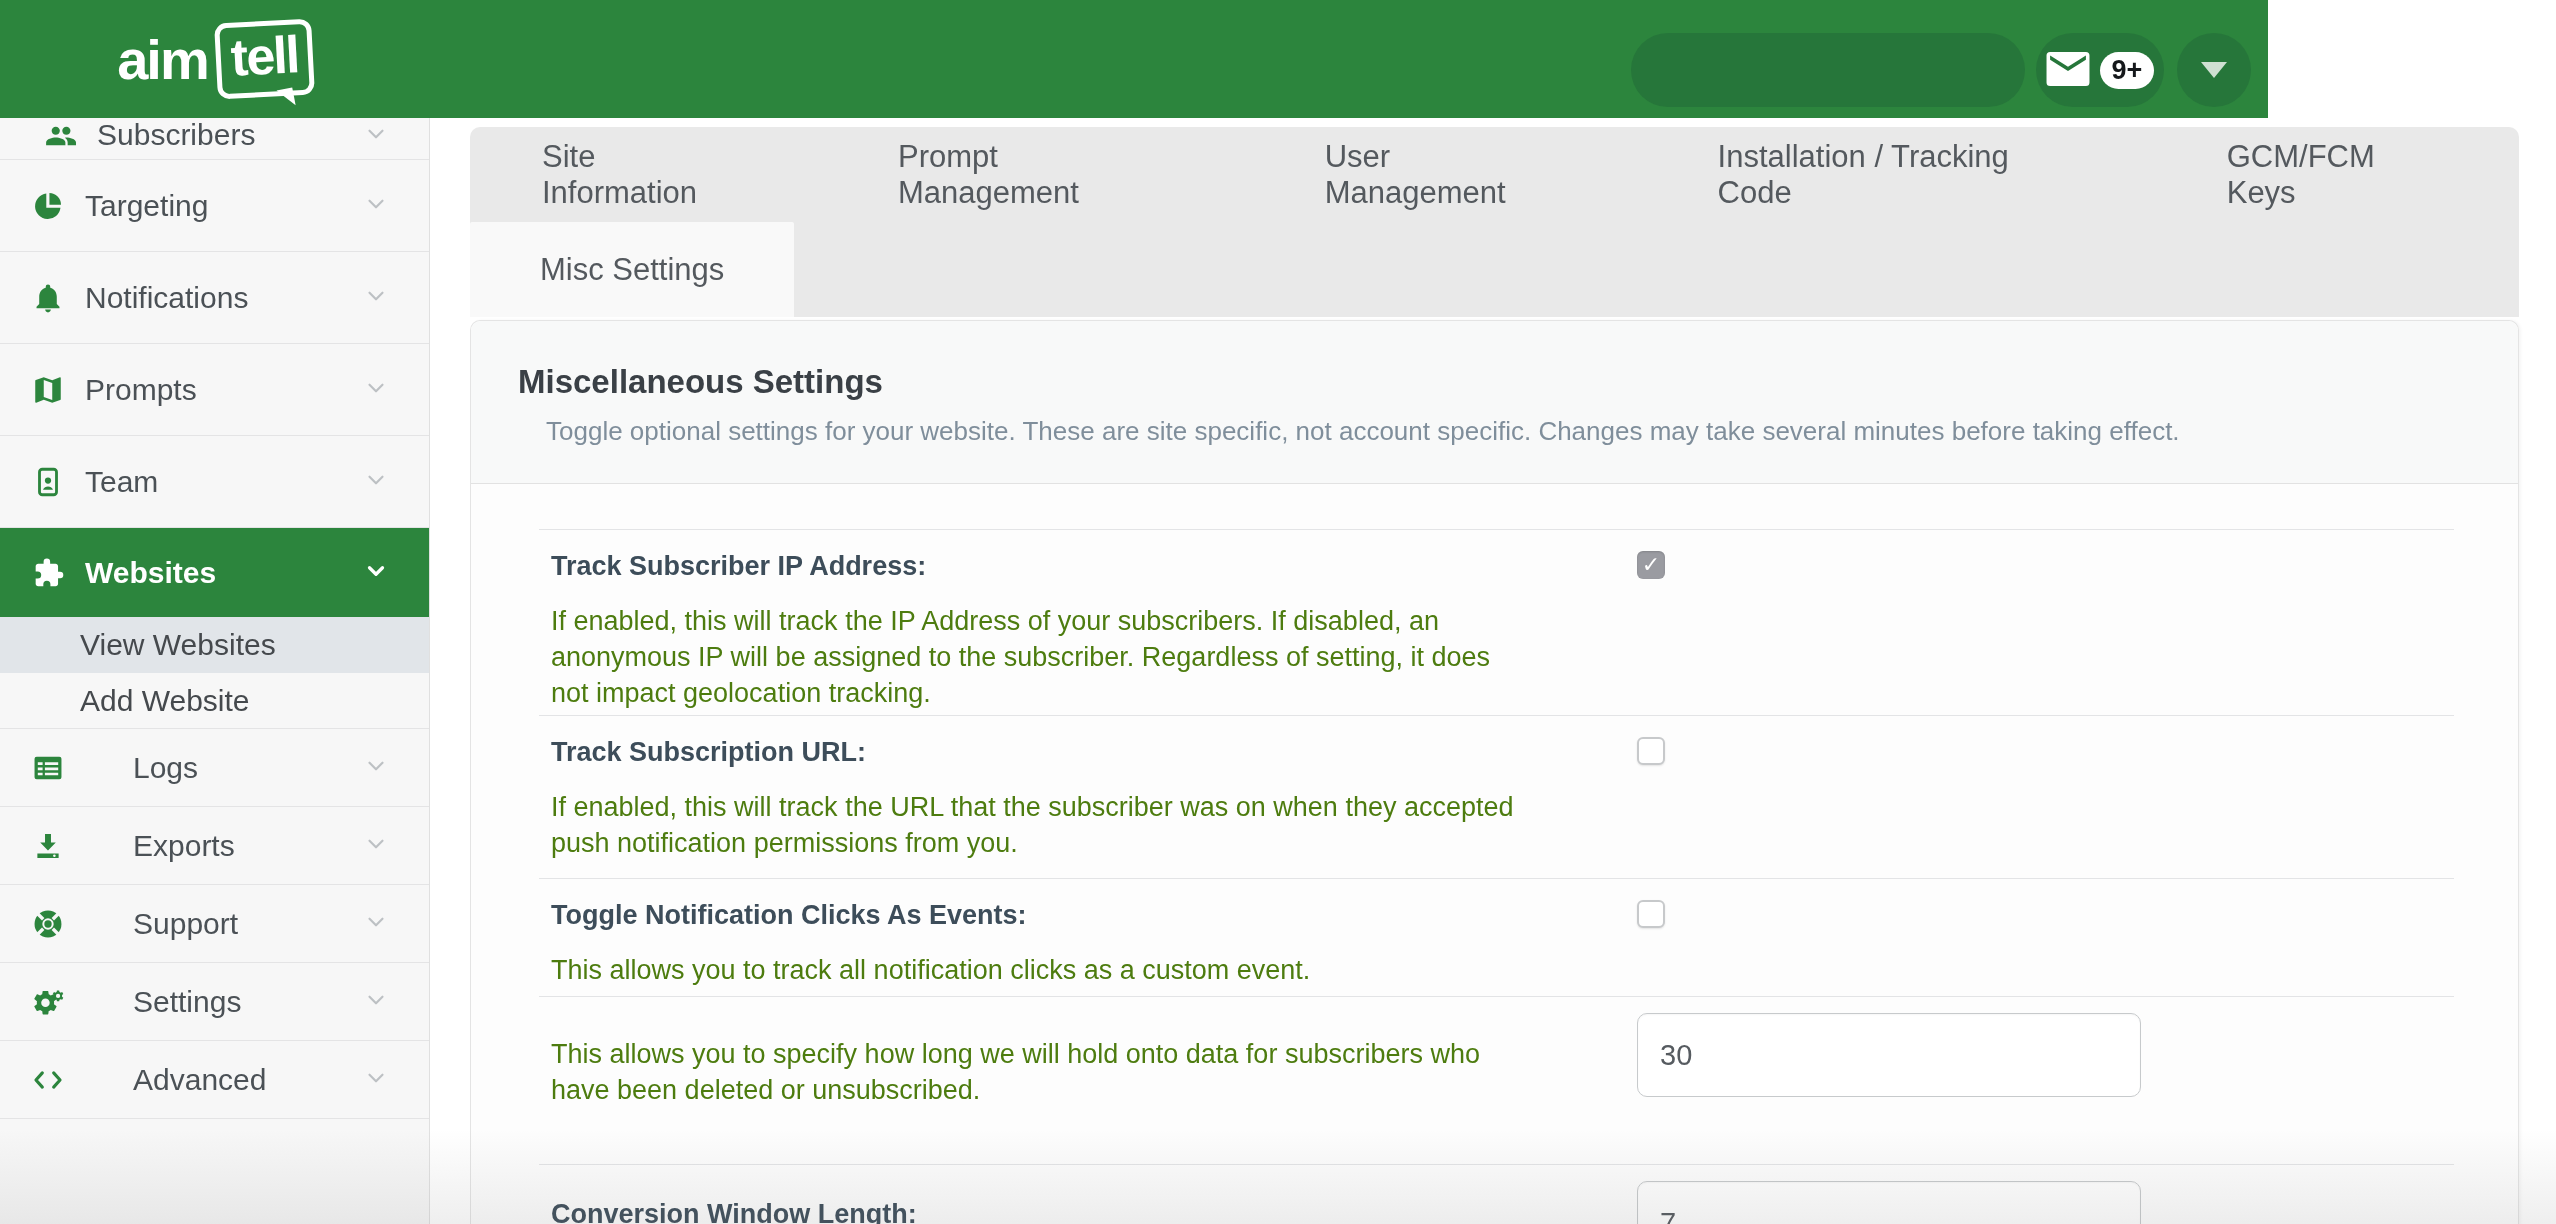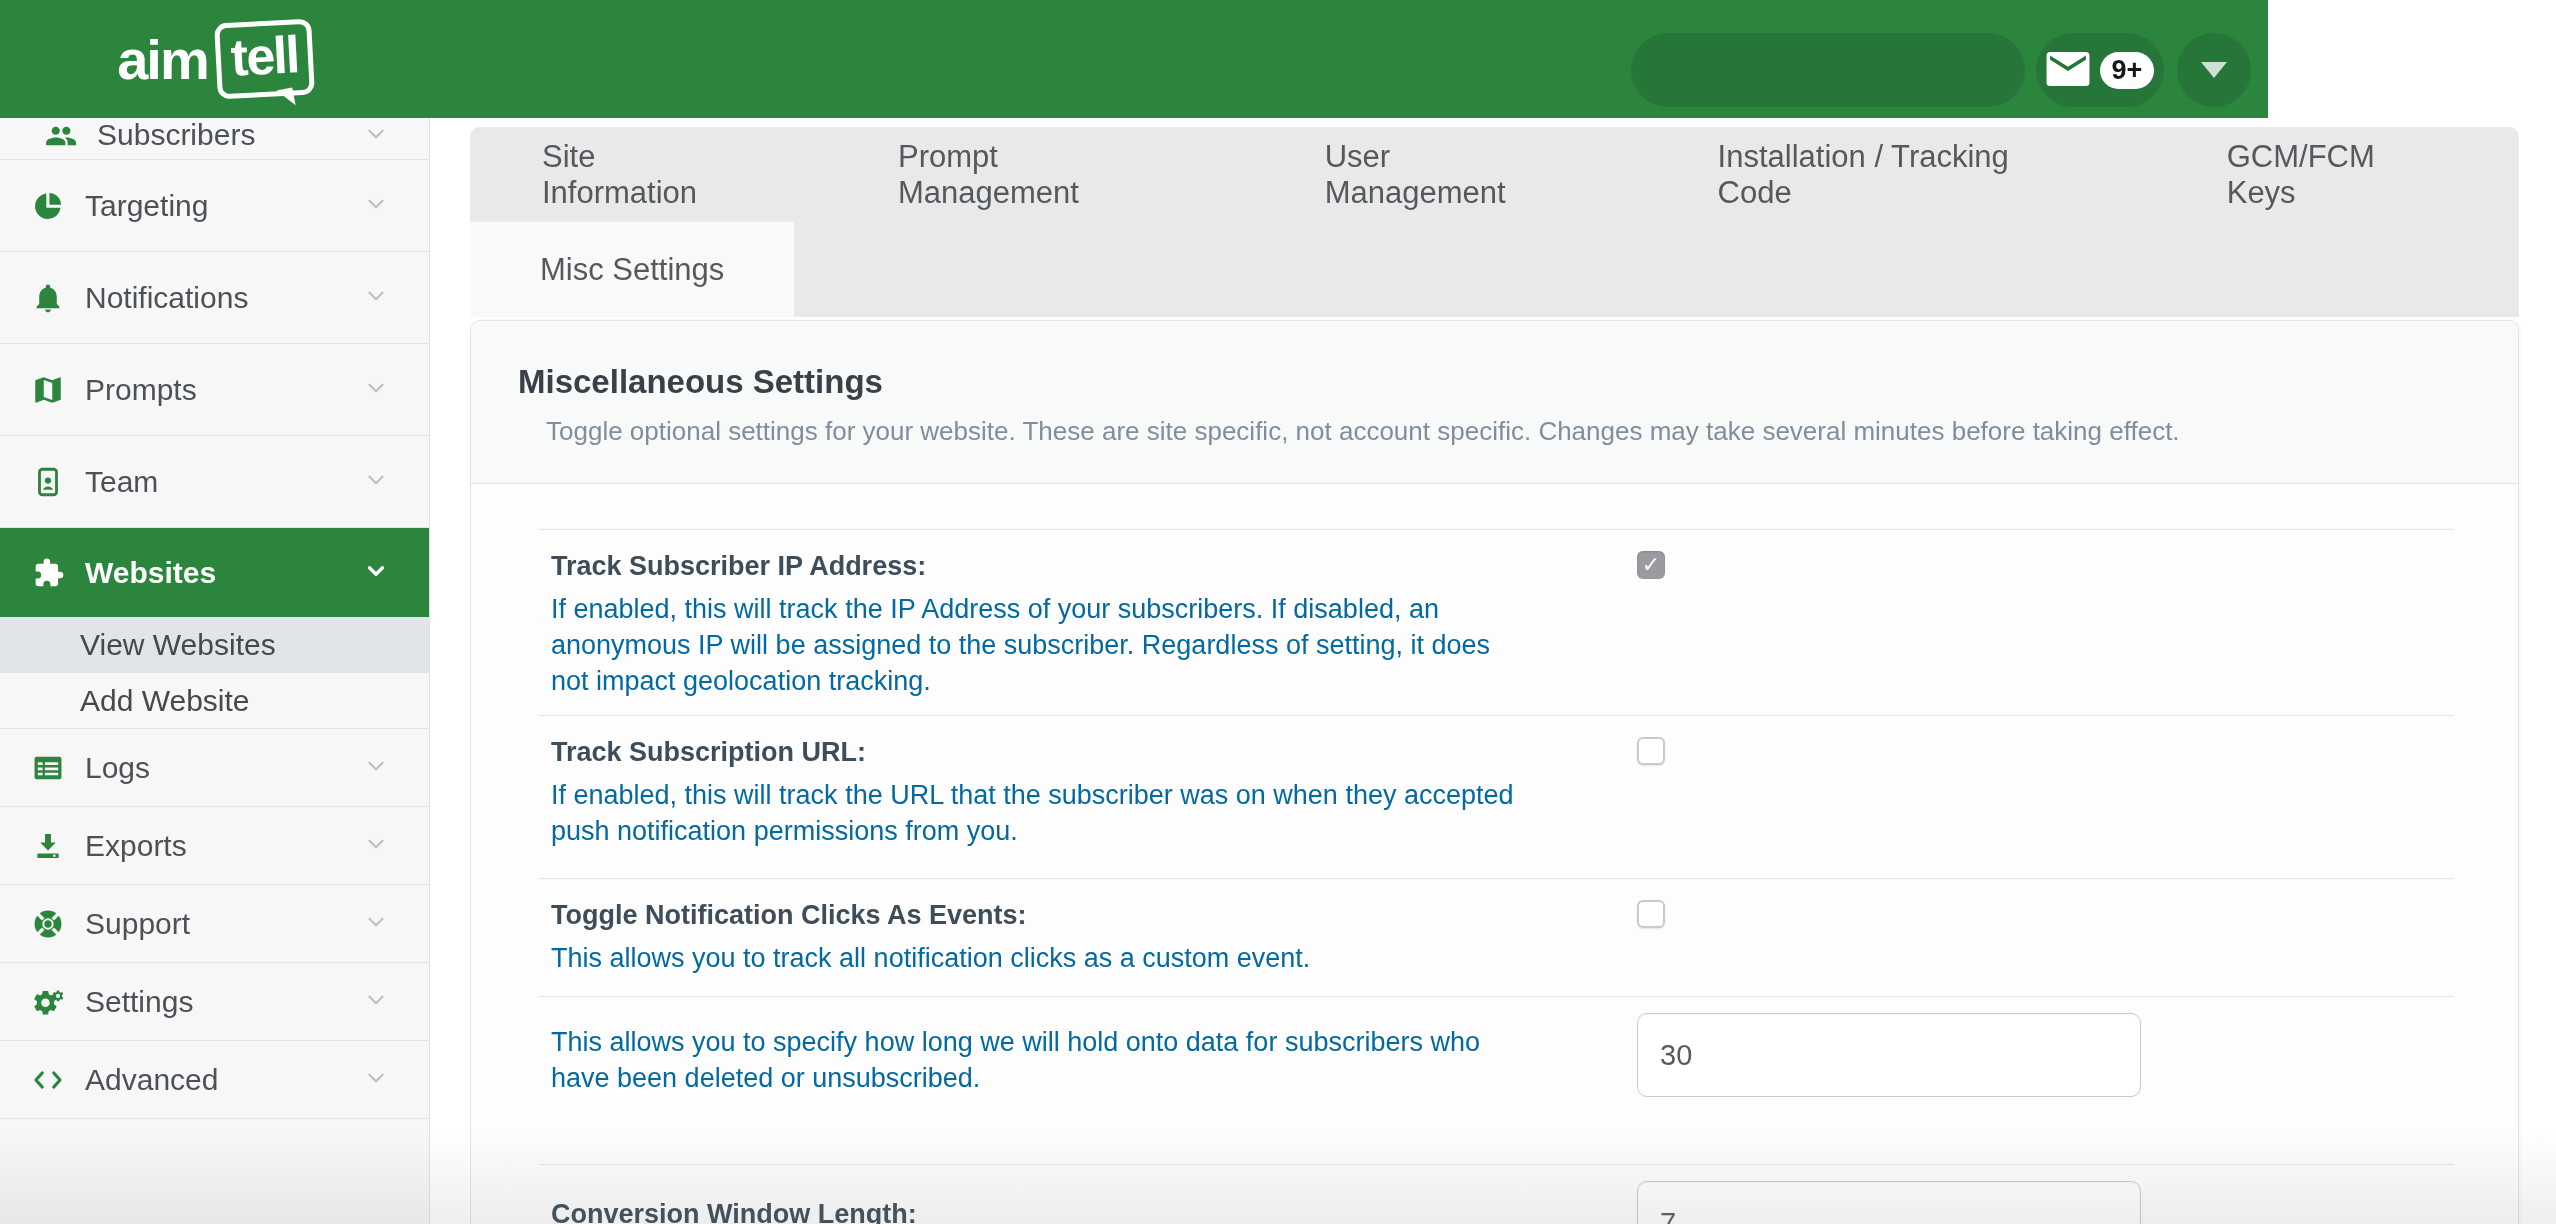--- a/index.html
+++ b/index.html
@@ -23,21 +23,21 @@
   .caret-btn{width:74px;height:74px;border-radius:50%;background:#26763a;border:none;margin-left:13px;
              display:flex;align-items:center;justify-content:center;cursor:pointer;}
   .caret{width:0;height:0;border-left:13px solid transparent;border-right:13px solid transparent;border-top:16px solid #cfe0d2;}
 
   
   .sidebar{position:absolute;left:0;top:0;bottom:0;width:430px;background:#f7f7f7;
            border-right:1px solid #e0e0e0;z-index:20;padding-top:118px;}
   .sb-item{display:flex;align-items:center;height:92px;border-bottom:1px solid #e4e4e5;
            padding-left:30px;cursor:pointer;position:relative;}
   .sb-item.first{height:42px;align-items:flex-start;padding-left:42px;}
-  .sb-item.small{height:78px;}
+  .sb-item.small{height:78px;gap:48px;}
   .sb-icon{width:36px;height:36px;display:flex;align-items:center;justify-content:center;margin-right:19px;flex:none;}
   .sb-icon svg{display:block;}
   .sb-label{font-size:30px;color:#4b5156;}
   .sb-chev{position:absolute;right:40px;top:50%;transform:translateY(-50%);}
   .sb-item.first .sb-chev{top:18px;}
   .sb-item.active{background:#2c853d;border-bottom:none;height:89px;}
   .sb-item.active .sb-label{color:#fff;font-weight:bold;}
   .sb-sub{display:flex;align-items:center;height:56px;padding-left:80px;cursor:pointer;font-size:30px;color:#45494d;}
   .sb-sub.current{background:#e1e5e9;}
   .sb-sub.plain{border-bottom:1px solid #e4e4e5;}
@@ -53,21 +53,21 @@
   .panel{position:absolute;left:470px;top:320px;width:2049px;height:905px;background:#fdfdfd;
          border:1px solid #e4e4e4;border-bottom:none;border-radius:10px 10px 0 0;
          box-shadow:2px 0 3px rgba(0,0,0,0.04);}
   .panel-head{background:#f8f9f9;border-radius:10px 10px 0 0;padding:42px 47px 36px 47px;border-bottom:1px solid #e2e2e2;}
   .panel-title{font-size:33px;font-weight:bold;color:#3a4046;}
   .panel-sub{font-size:26px;color:#7f8e9b;margin-top:15px;margin-left:28px;}
   .rows-gap{height:45px;}
   .sep{height:1px;background:#e3e4e6;margin:0 64px 0 68px;}
   .srow{position:relative;padding:19px 0 0 80px;}
   .srow .slabel{font-size:27px;font-weight:bold;color:#3d4d5a;line-height:34px;}
-  .srow .sdesc{font-size:27px;color:#0369a1;line-height:36px;margin-top:8px;width:975px;}
+  .srow .sdesc{font-size:27px;color:#4d7c0f;line-height:36px;margin-top:20px;width:975px;}
   .srow.h1{min-height:185px;} .srow.h2{min-height:162px;} .srow.h3{min-height:117px;}
   .srow.h4{min-height:167px;} .srow.h5{min-height:120px;padding-top:32px;}
   .ctrl{position:absolute;left:1166px;}
   .cb{top:21px;width:28px;height:28px;border-radius:6px;cursor:pointer;}
   .cb.checked{background:#9a9ba1;display:flex;align-items:center;justify-content:center;
               color:#fff;font-size:22px;font-weight:bold;box-shadow:inset 0 1px 2px rgba(0,0,0,0.15);}
   .cb.unchecked{background:#fff;border:2px solid #c7c9cb;box-shadow:0 1px 2px rgba(0,0,0,0.10);}
   .tinput{top:16px;width:504px;height:84px;border:1px solid #c7cacc;border-radius:10px;background:#fff;
           font-family:"Liberation Sans","DejaVu Sans",sans-serif;font-size:29px;color:#565b60;padding:0 22px;
           box-shadow:inset 0 1px 2px rgba(0,0,0,0.04);}

